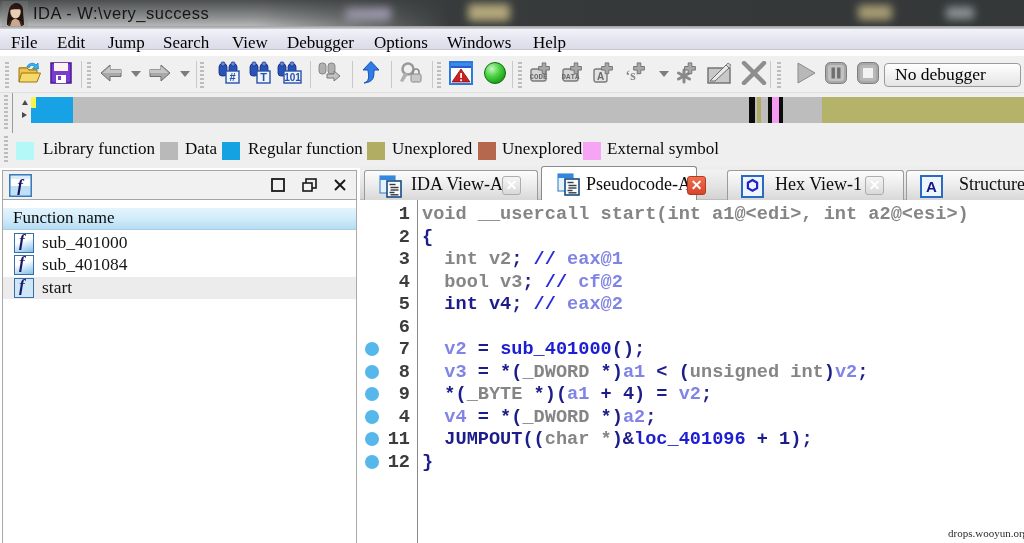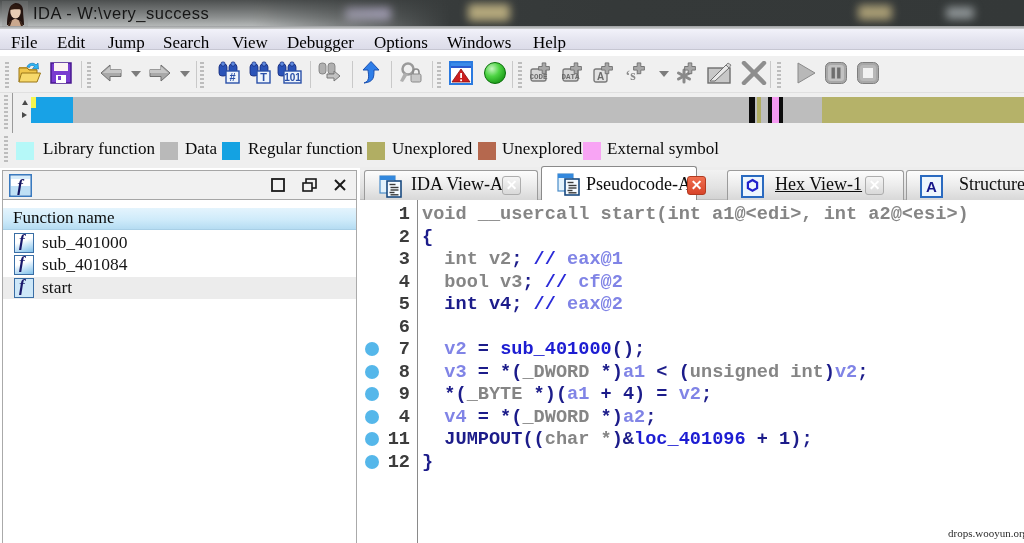--- a/index.html
+++ b/index.html
@@ -265,20 +265,23 @@
       <rect x="1.5" y="1.5" width="21" height="21" rx="5" fill="#a8a8a8" stroke="#7e7e7e" stroke-width="1"></rect>
       <rect x="4" y="4" width="16" height="16" rx="3" fill="#c2c2c2"></rect>
       <rect x="7.5" y="6.5" width="3.4" height="11" fill="#6e6e6e"></rect>
       <rect x="13.1" y="6.5" width="3.4" height="11" fill="#6e6e6e"></rect>
     </svg>
   <svg class="tbicon" style="left:856px" viewBox="0 0 24 24">
       <rect x="1.5" y="1.5" width="21" height="21" rx="5" fill="#a8a8a8" stroke="#7e7e7e" stroke-width="1"></rect>
       <rect x="4" y="4" width="16" height="16" rx="3" fill="#b8b8b8"></rect>
       <rect x="7" y="7" width="10" height="10" fill="#f2f2f2"></rect>
     </svg>
+  <div style="position:absolute;left:884px;top:7px;width:137px;height:24px;border:1px solid #9a9a9a;border-radius:4px;background:linear-gradient(180deg,#ffffff,#e4e4e4);">
+    <span style="position:absolute;left:10px;top:0px;font-size:17.5px;color:#000;">No debugger</span>
+  </div>
 </div>
 
 <div id="navrow" class="abs">
   <div class="handle" style="left:4px; top:2px; height:36px;"></div>
   <div class="vline"></div>
   <div style="position:absolute;left:22px;top:7px;width:0;height:0;border-left:3.5px solid transparent;border-right:3.5px solid transparent;border-bottom:5px solid #4a4a4a;"></div>
   <div style="position:absolute;left:22px;top:19px;width:0;height:0;border-top:3.5px solid transparent;border-bottom:3.5px solid transparent;border-left:5px solid #4a4a4a;"></div>
   <div class="bandseg" style="left:31px;width:993px;background:#bdbdbd;"></div>
   <div class="bandseg" style="left:31px;width:42px;background:#18a2e6;"></div>
   <div class="bandseg" style="left:31px;width:5px;height:11px;background:#f5f54e;"></div>
@@ -381,21 +384,21 @@
         </g>
     </svg>
     <div class="lbl" style="left:44px;top:7px;">Pseudocode-A</div>
     <div class="closebox red" style="left:145px;top:9px;">✕</div>
   </div>
   <div class="tab" style="left:367px;top:4px;width:177px;height:30px;">
     <svg style="position:absolute;left:13px;top:4px;" width="23" height="23" viewBox="0 0 23 23">
       <rect x="1" y="1" width="21" height="21" fill="#eef6fd" stroke="#2a6ac0" stroke-width="2"></rect>
       <path d="M11.5,5 l4.6,2.7 v5.4 l-4.6,2.7 l-4.6,-2.7 v-5.4 z" fill="none" stroke="#2222cc" stroke-width="2.2"></path>
     </svg>
-    <div class="lbl" style="left:47px;top:3px;text-decoration:underline;">Hex View-1</div>
+    <div class="lbl" style="left:47px;top:3px;">Hex View-1</div>
     <div class="closebox" style="left:137px;top:5px;">✕</div>
   </div>
   <div class="tab" style="left:546px;top:4px;width:130px;height:30px;">
     <svg style="position:absolute;left:13px;top:4px;" width="23" height="23" viewBox="0 0 23 23">
       <rect x="1" y="1" width="21" height="21" fill="#eef6fd" stroke="#2a6ac0" stroke-width="2"></rect>
       <text x="11.5" y="17" font-size="15" font-weight="bold" fill="#15158a" text-anchor="middle" font-family="Liberation Sans">A</text>
     </svg>
     <div class="lbl" style="left:52px;top:3px;">Structures</div>
   </div>
 </div>

